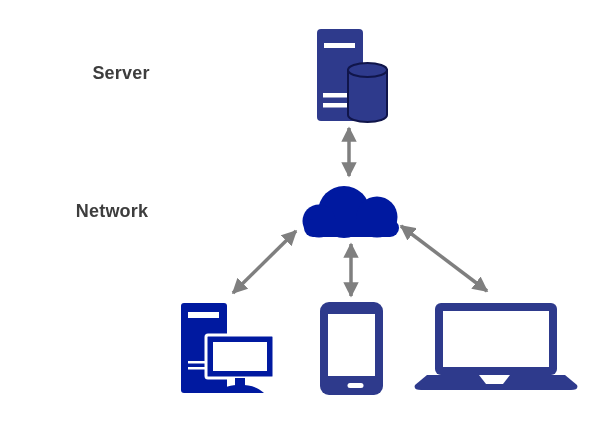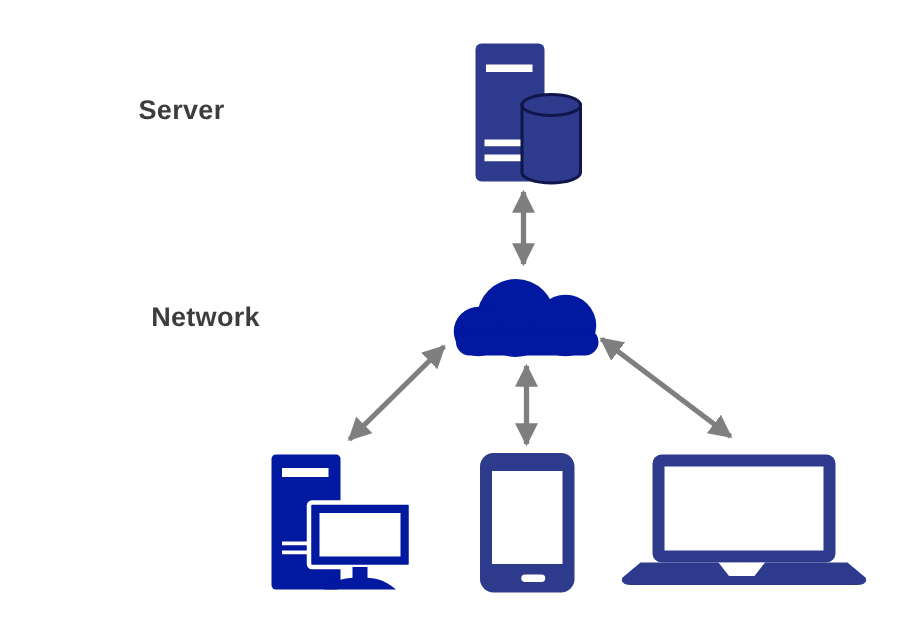--- a/index.html
+++ b/index.html
@@ -15,21 +15,21 @@
   .tier-label {
     position: absolute;
     font-size: 18px;
     font-weight: 600;
     letter-spacing: 0.2px;
     color: var(--label-text, #3d3d3d);
     text-align: center;
     user-select: none;
   }
   .label-server  { left: 71px;  top: 63px;  width: 100px; }
-  .label-network { left: 77px;  top: 201px; width: 120px; }
+  .label-network { left: 52px;  top: 201px; width: 120px; }
   .label-clients { left: 66px;  top: 337px; width: 100px; }
 
   .fill-indigo { fill: var(--indigo, #2e3a8c); }
   .fill-deep   { fill: var(--deep-blue, #0019a0); }
   .fill-white  { fill: var(--background, #ffffff); }
   .arrow {
     stroke: var(--arrow, #7f7f7f);
     stroke-width: 3.5;
     fill: none;
   }

